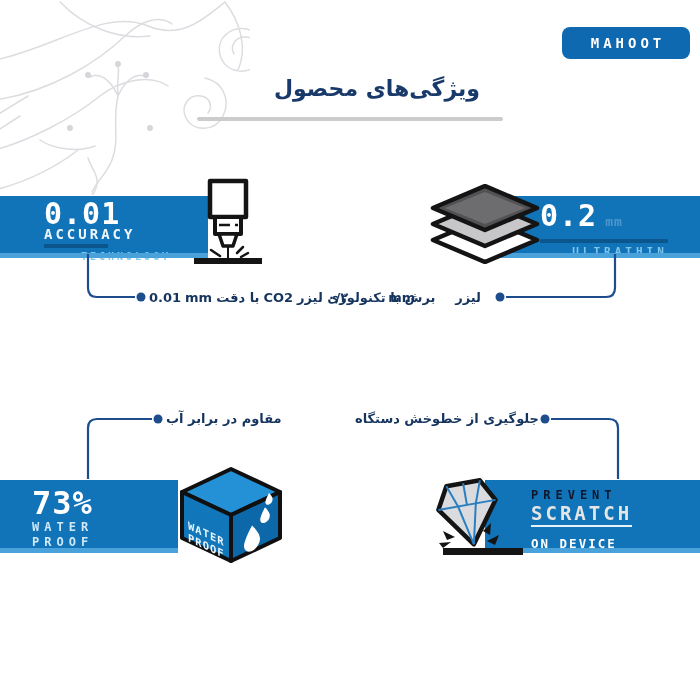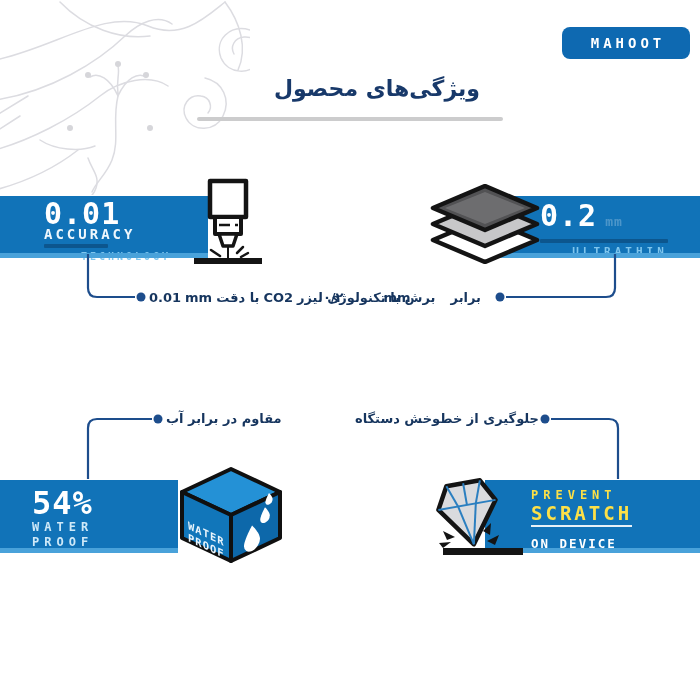--- a/index.html
+++ b/index.html
@@ -38,22 +38,22 @@
   .ghost-line{height:4px;background:rgba(10,62,108,.55);border-radius:1px;margin:3px 0;}
   .ghost-unit{color:rgba(255,255,255,.25);font-size:13px;letter-spacing:1px;margin-left:8px;}
   #banner-accuracy{left:0;top:196px;width:208px;height:62px;padding:4px 0 0 44px;}
   #banner-accuracy .ghost-line{width:64px;}
   #banner-thickness{left:500px;top:196px;width:200px;height:62px;padding:6px 0 0 40px;}
   #banner-thickness .ghost-line{width:128px;}
   #banner-waterproof{left:0;top:480px;width:178px;height:73px;padding:6px 0 0 32px;}
   #banner-waterproof .big-num{font-size:32px;line-height:34px;}
   #banner-waterproof .wp-word{display:block;color:#cfe9f8;font-size:12px;line-height:15px;letter-spacing:5px;}
   #banner-scratch{left:485px;top:480px;width:215px;height:73px;padding:8px 0 0 46px;}
-  #banner-scratch .ghost-word{display:block;color:#fde047;font-size:12px;line-height:15px;letter-spacing:5px;}
-  #banner-scratch .scratch-word{display:inline-block;color:#fde047;font-size:19px;line-height:21px;
+  #banner-scratch .ghost-word{display:block;color:#0f172a;font-size:12px;line-height:15px;letter-spacing:5px;}
+  #banner-scratch .scratch-word{display:inline-block;color:#e5e5e5;font-size:19px;line-height:21px;
       letter-spacing:3px;border-bottom:2px solid rgba(255,255,255,.9);padding-bottom:1px;}
   #banner-scratch .device-word{display:block;color:#ffffff;font-size:12.5px;line-height:16px;letter-spacing:2px;margin-top:9px;}
   
   .icon{position:absolute;}
   #laser-icon{left:190px;top:178px;}
   #layers-icon{left:429px;top:184px;}
   #cube-icon{left:175px;top:466px;}
   #diamond-icon{left:427px;top:471px;}
   
   .caption{
@@ -137,21 +137,21 @@
   <svg class="icon" id="layers-icon" width="112" height="80" viewBox="0 0 112 80">
     <g stroke="#141414" stroke-width="4.5" stroke-linejoin="round">
       <polygon points="56,34 108,56 56,78 4,56" fill="#ffffff"></polygon>
       <polygon points="56,18 108,40 56,62 4,40" fill="#c7c7c9"></polygon>
       <polygon points="56,2 108,24 56,46 4,24" fill="#525254"></polygon>
     </g>
     <polygon points="56,8 96,24 56,40 16,24" fill="rgba(255,255,255,0.16)"></polygon>
   </svg>
 
   <div class="banner tech" id="banner-waterproof">
-    <span class="big-num">54%</span>
+    <span class="big-num">73%</span>
     <span class="wp-word">WATER</span>
     <span class="wp-word">PROOF</span>
     <div class="strip"></div>
   </div>
 
   <svg class="icon" id="cube-icon" width="112" height="98" viewBox="0 0 112 98">
     <g stroke="#101010" stroke-width="4" stroke-linejoin="round">
       <polygon points="56,3 105,26 56,49 7,26" fill="#2491d6"></polygon>
       <polygon points="7,26 56,49 56,95 7,72" fill="#1176ba"></polygon>
       <polygon points="105,26 56,49 56,95 105,72" fill="#0d68aa"></polygon>
@@ -214,21 +214,21 @@
     <span>0.01</span>
     <span>mm</span>
     <span>با دقت</span>
     <span>CO2</span>
     <span>برش با تکنولوژی لیزر</span>
   </div>
 
   <div class="caption" id="caption-thickness">
     <span>۰/۲</span>
     <span>mm</span>
-    <span>برابر</span>
+    <span>لیزر</span>
   </div>
 
   <div class="caption" id="caption-waterproof">
     <span>مقاوم در برابر آب</span>
   </div>
 
   <div class="caption" id="caption-scratch">
     <span>جلوگیری از خطوخش دستگاه</span>
   </div>
 

